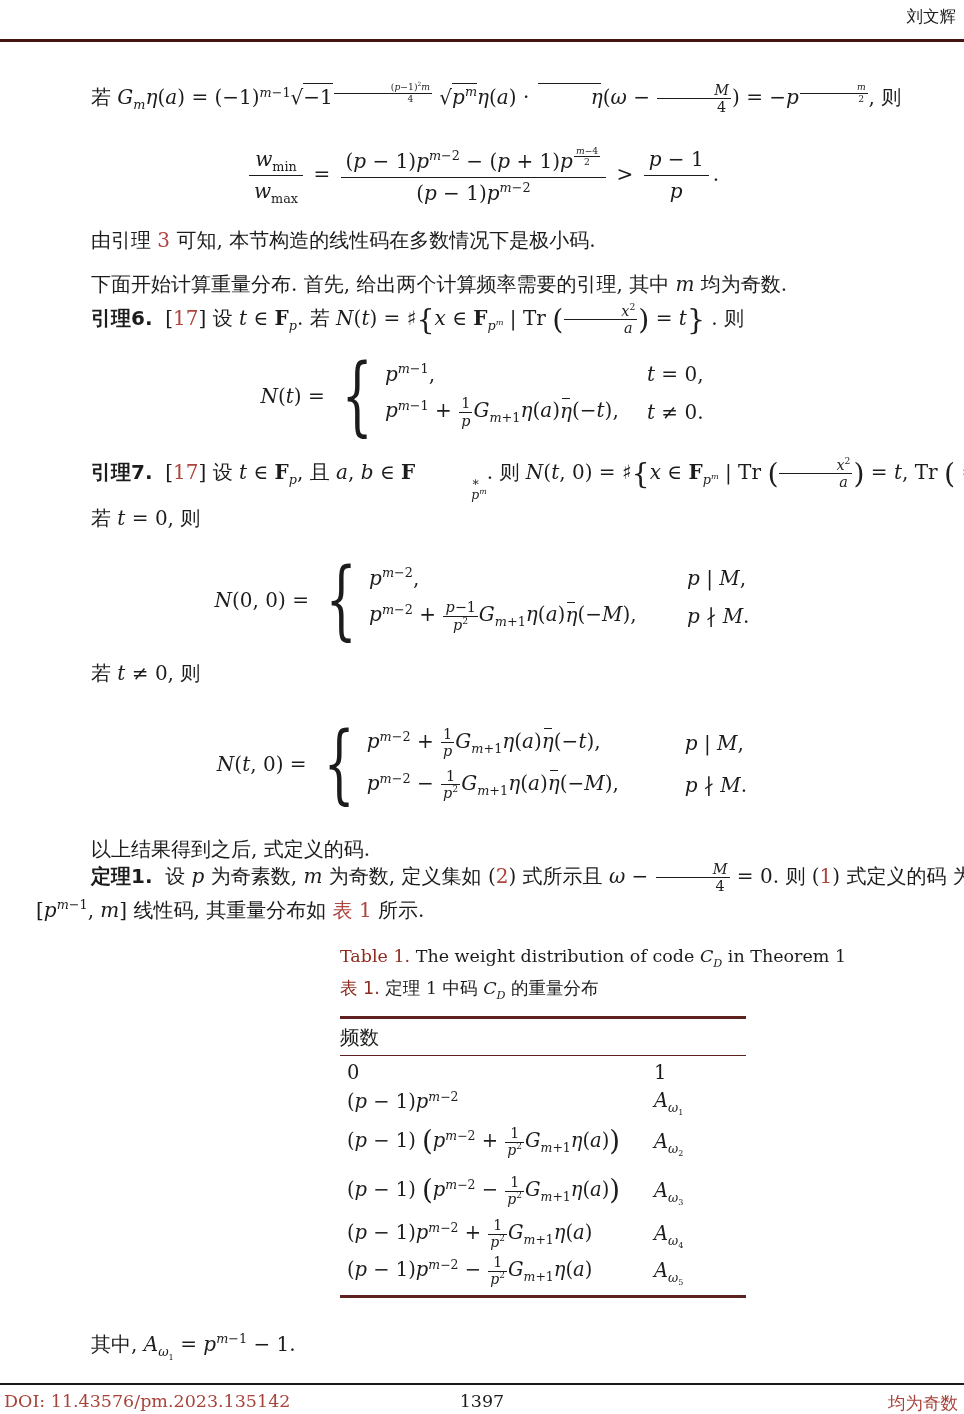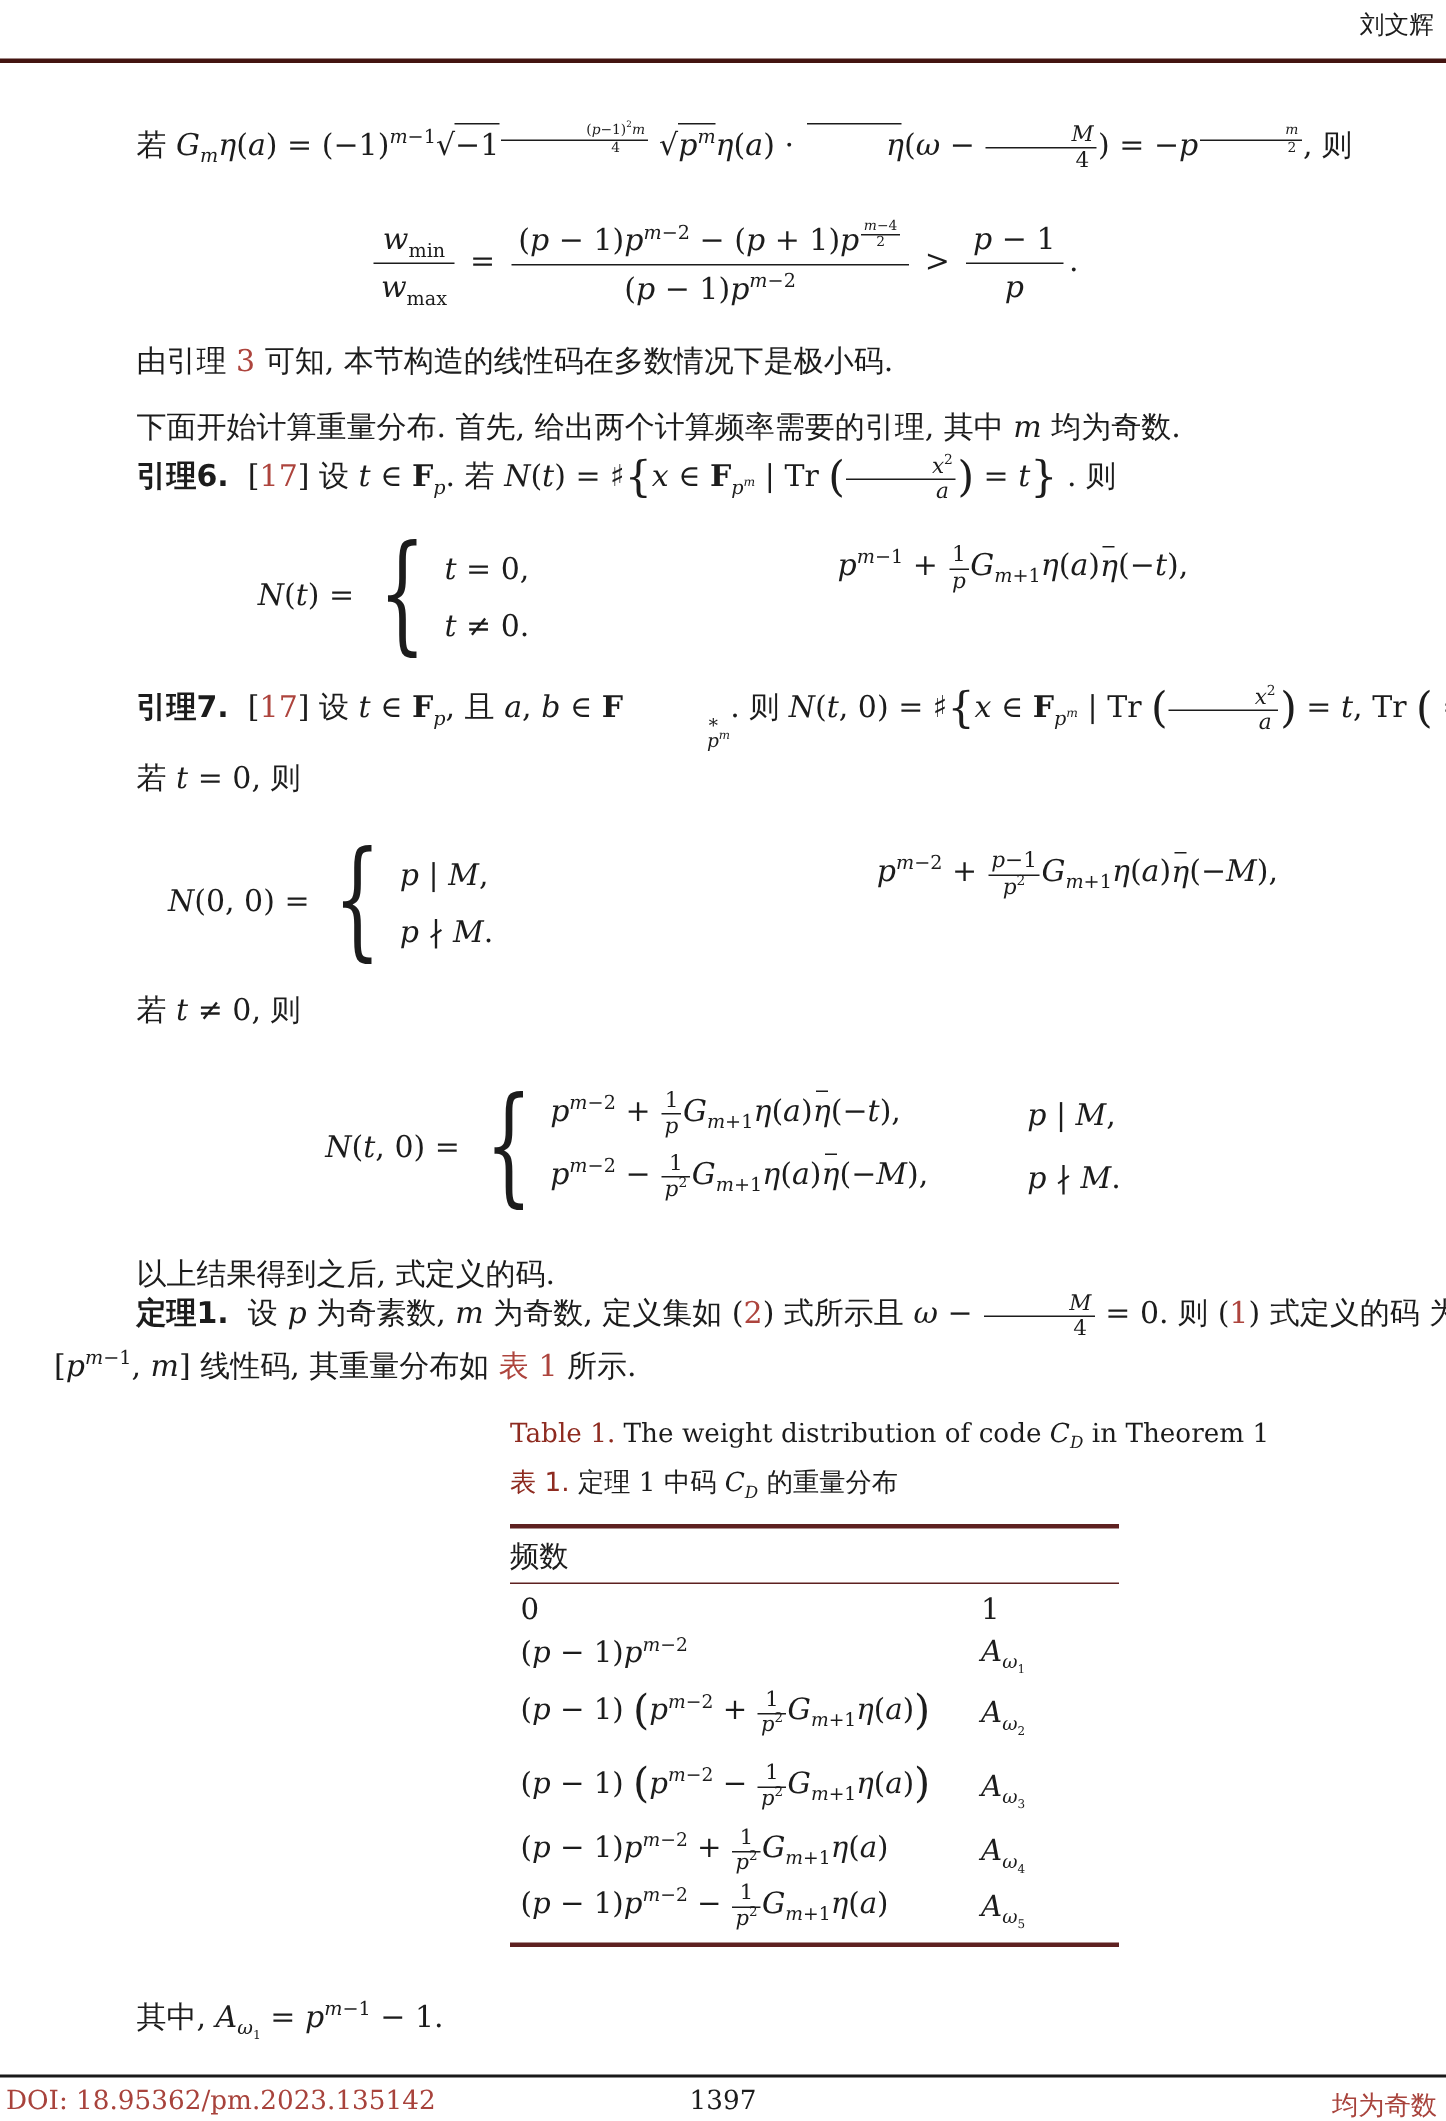--- a/index.html
+++ b/index.html
@@ -77,38 +77,40 @@
 <div class="para ind" style="top:227px">由引理 <span class="red">3</span> 可知, 本节构造的线性码在多数情况下是极小码.</div>
 <div class="para ind" style="top:271px">下面开始计算重量分布. 首先, 给出两个计算频率需要的引理, 其中 <i>m</i> 均为奇数.</div>
 
 <div class="para ind" style="top:303px"><span class="thb">引理6.</span>&nbsp;&nbsp;[<span class="red">17</span>] 设 <i>t</i> ∈ <span class="bb">F</span><sub><i>p</i></sub>. 若 <i>N</i>(<i>t</i>) = <span class="ms">♯</span><span class="big">{</span><i>x</i> ∈ <span class="bb">F</span><sub><i>p</i><sup><i>m</i></sup></sub> | Tr <span class="big">(</span><span class="fr"><span class="nu"><i>x</i><sup>2</sup></span><span class="de"><i>a</i></span></span><span class="big">)</span> = <i>t</i><span class="big">}</span> . 则</div>
 
 <div class="deq" style="top:362px">
   <span class="cases">
     <span class="lead"><i>N</i>(<i>t</i>) =</span>
     <span class="brace">{</span>
     <span class="cbody w1">
+      <span><i>p</i><sup><i>m</i>−1</sup>,</span>
       <span><i>t</i> = 0,</span>
       <span><i>p</i><sup><i>m</i>−1</sup> + <span class="fr"><span class="nu">1</span><span class="de"><i>p</i></span></span><i>G</i><sub><i>m</i>+1</sub><i>η</i>(<i>a</i>)<span class="ovl"><i>η</i></span>(−<i>t</i>),</span>
       <span><i>t</i> <span class="ms">≠</span> 0.</span>
     </span>
   </span>
 </div>
 
 <div class="para ind" style="top:457px"><span class="thb">引理7.</span>&nbsp;&nbsp;[<span class="red">17</span>] 设 <i>t</i> ∈ <span class="bb">F</span><sub><i>p</i></sub>, 且 <i>a</i>, <i>b</i> ∈ <span class="bb">F</span><span class="stk">
       <span>∗</span>
       <span><i>p</i><sup><i>m</i></sup></span>
     </span>. 则 <i>N</i>(<i>t</i>, 0) = <span class="ms">♯</span><span class="big">{</span><i>x</i> ∈ <span class="bb">F</span><sub><i>p</i><sup><i>m</i></sup></sub> | Tr <span class="big">(</span><span class="fr"><span class="nu"><i>x</i><sup>2</sup></span><span class="de"><i>a</i></span></span><span class="big">)</span> = <i>t</i>, Tr <span class="big">(</span> = 0.</div>
 <div class="para ind" style="top:505px">若 <i>t</i> = 0, 则</div>
 
 <div class="deq" style="top:566px">
   <span class="cases">
     <span class="lead"><i>N</i>(0, 0) =</span>
     <span class="brace">{</span>
     <span class="cbody w2">
+      <span><i>p</i><sup><i>m</i>−2</sup>,</span>
       <span><i>p</i> | <i>M</i>,</span>
       <span><i>p</i><sup><i>m</i>−2</sup> + <span class="fr"><span class="nu"><i>p</i>−1</span><span class="de"><i>p</i><sup>2</sup></span></span><i>G</i><sub><i>m</i>+1</sub><i>η</i>(<i>a</i>)<span class="ovl"><i>η</i></span>(−<i>M</i>),</span>
       <span><i>p</i> <span class="ms">∤</span> <i>M</i>.</span>
     </span>
   </span>
 </div>
 
 <div class="para ind" style="top:660px">若 <i>t</i> <span class="ms">≠</span> 0, 则</div>
 
 <div class="deq" style="top:726px">
@@ -164,14 +166,14 @@
       <span class="c1">(<i>p</i> − 1)<i>p</i><sup><i>m</i>−2</sup> − <span class="fr"><span class="nu">1</span><span class="de"><i>p</i><sup>2</sup></span></span><i>G</i><sub><i>m</i>+1</sub><i>η</i>(<i>a</i>)</span>
       <span class="c2"><i>A</i><sub><i>ω</i><sub>5</sub></sub></span>
     </div>
   </div>
 </div>
 
 <div class="para ind" style="top:1331px">其中, <i>A</i><sub><i>ω</i><sub>1</sub></sub> = <i>p</i><sup><i>m</i>−1</sup> − 1.</div>
 
 <div class="frule"></div>
 <div class="pageno">1397</div>
-<div class="doi">DOI: 18.95362/pm.2023.135142</div>
+<div class="doi">DOI: 11.43576/pm.2023.135142</div>
 <div class="journal">均为奇数</div>
 
 </body></html>

